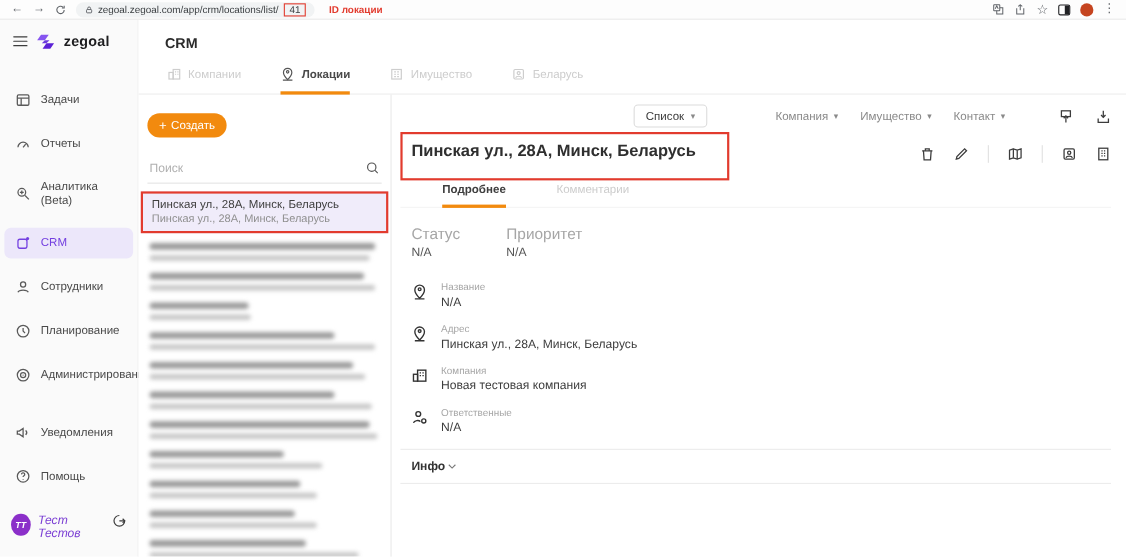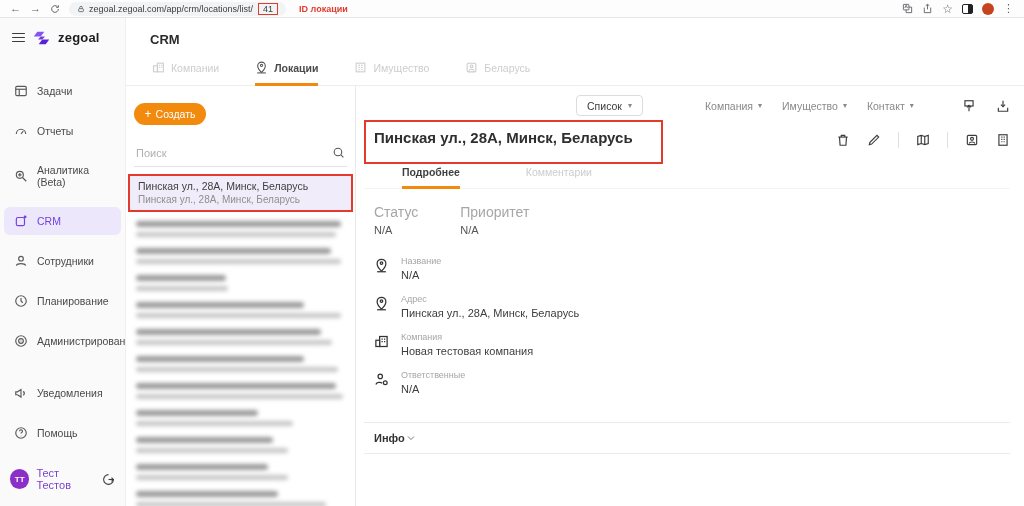--- a/index.html
+++ b/index.html
@@ -28,21 +28,21 @@
   .burger { width:13px; display:flex; flex-direction:column; gap:2.5px; cursor:pointer; }
   .burger i { display:block; height:1.6px; background:#3c3c3c; border-radius:1px; }
   .logo-txt { font-size:13px; font-weight:bold; color:#1d1d1f; letter-spacing:.2px; }
   .side-menu { margin-top:10px; }
   .side-item { display:flex; align-items:center; gap:9px; padding:7px 10px; margin:12px 4px;
     border-radius:6px; font-size:10.5px; color:#4a4a4a; cursor:pointer; }
   .side-item svg { color:#5a5a5a; flex:0 0 auto; }
   .side-item.active { background:#ece7fa; color:#7440e0; }
   .side-item.active svg { color:#7440e0; }
   .side-bottom { margin-top:auto; padding-bottom:8px; }
-  .user-row { display:flex; align-items:center; gap:7px; padding:8px 10px; }
+  .user-row { display:flex; gap:7px; padding:8px 10px;font-style:italic; }
   .user-avatar { width:20px; height:20px; border-radius:50%; background:#8b2fc9; color:#fff;
     font-size:8px; font-weight:bold; display:flex; align-items:center; justify-content:center; }
   .user-name { color:#7b3fd4; font-size:11px; }
   .logout { margin-left:auto; color:#3c3c3c; cursor:pointer; }
 
   
   .main { position:absolute; top:18px; left:126px; width:898px; height:488px; background:#fff;
     display:flex; flex-direction:column; }
   .page-title { font-size:13px; font-weight:bold; color:#2b2b2b; padding:14px 0 0 24px; }
   .tabs-row { display:flex; gap:36px; padding:14px 0 0 26px; border-bottom:1px solid #ededed; }
@@ -90,33 +90,33 @@
   .detail-head { display:flex; align-items:flex-start; margin-top:4px; }
   .title-box { border:2px solid #e23b2e; padding:7px 28px 15px 8px; min-width:238px; }
   .detail-title { font-size:15px; font-weight:bold; color:#2f2f2f; }
   .head-icons { margin-left:auto; display:flex; align-items:center; gap:17px; padding-top:12px; }
   .head-icons svg { color:#3c3c3c; cursor:pointer; }
   .v-div { width:1px; height:16px; background:#e0e0e0; }
 
   .detail-tabs { display:flex; gap:46px; padding-left:38px; margin-top:2px; border-bottom:1px solid #f4f4f4; }
   .d-tab { font-size:10.5px; padding-bottom:8px; border-bottom:3px solid transparent; margin-bottom:-1px; cursor:pointer; }
   .d-tab.active { color:#3f3f3f; font-weight:bold; border-bottom-color:#f28a0e; }
-  .d-tab.inactive { color:#cdcdcd;margin-left:20px; }
+  .d-tab.inactive { color:#cdcdcd; }
 
   .status-row { display:flex; gap:42px; margin:15px 0 0 10px; }
   .kv .k { font-size:14px; color:#a6a6a6; }
   .kv .v { font-size:11px; color:#555; margin-top:4px; }
 
   .fields { margin-top:14px; }
   .field { display:flex; gap:12px; padding:6px 0 7px 10px; align-items:flex-start; cursor:default; }
   .field svg { color:#333; margin-top:2px; }
   .f-label { font-size:9px; color:#a6a6a6; }
   .f-value { font-size:11px; color:#3d3d3d; margin-top:3px; }
 
-  .info-row { margin-top:20px; border-top:1px solid #ececec; border-bottom:1px solid #ececec;
+  .info-row { margin-top:6px; border-top:1px solid #ececec; border-bottom:1px solid #ececec;
     padding:9px 4px 9px 10px; display:flex; align-items:center; cursor:pointer; }
   .info-label { font-size:11px; font-weight:bold; color:#333; }
   .info-row svg { margin-left:auto; color:#777; }
 </style>
 </head>
 <body>
 
 <div class="browser-bar">
   <span class="nav-ico">←</span>
   <span class="nav-ico">→</span>

